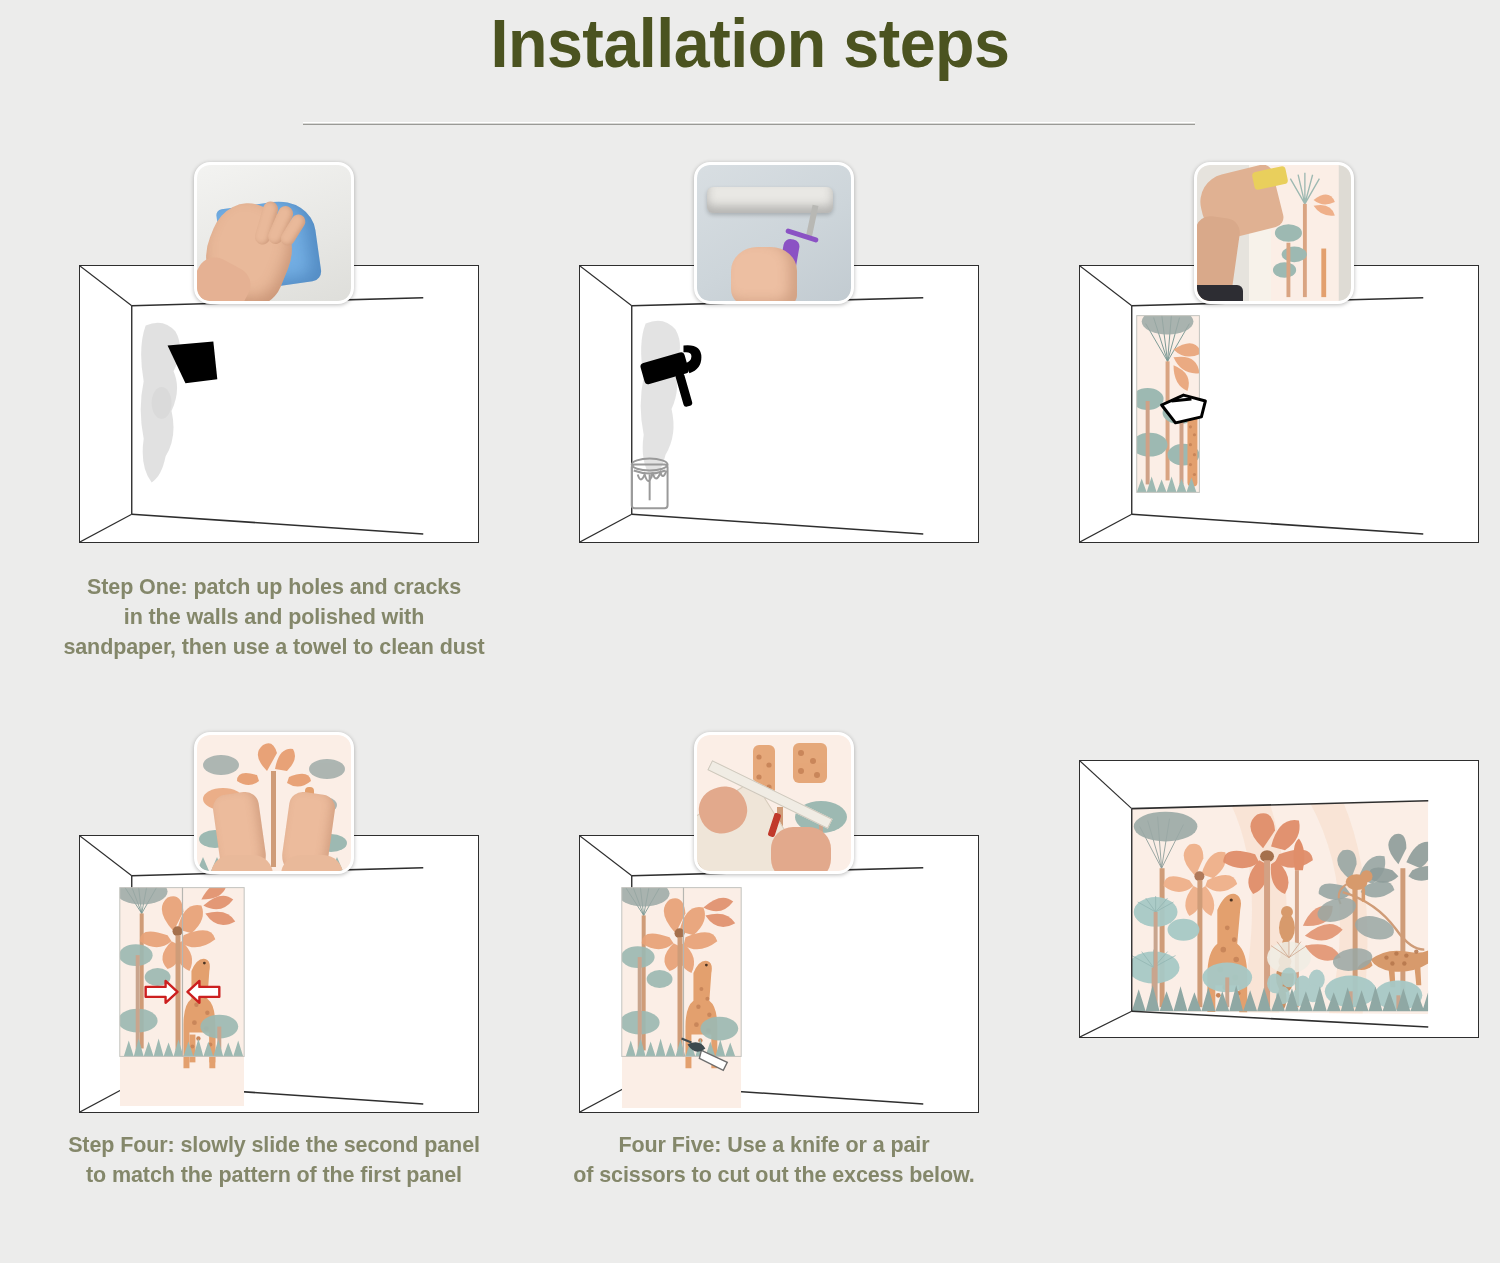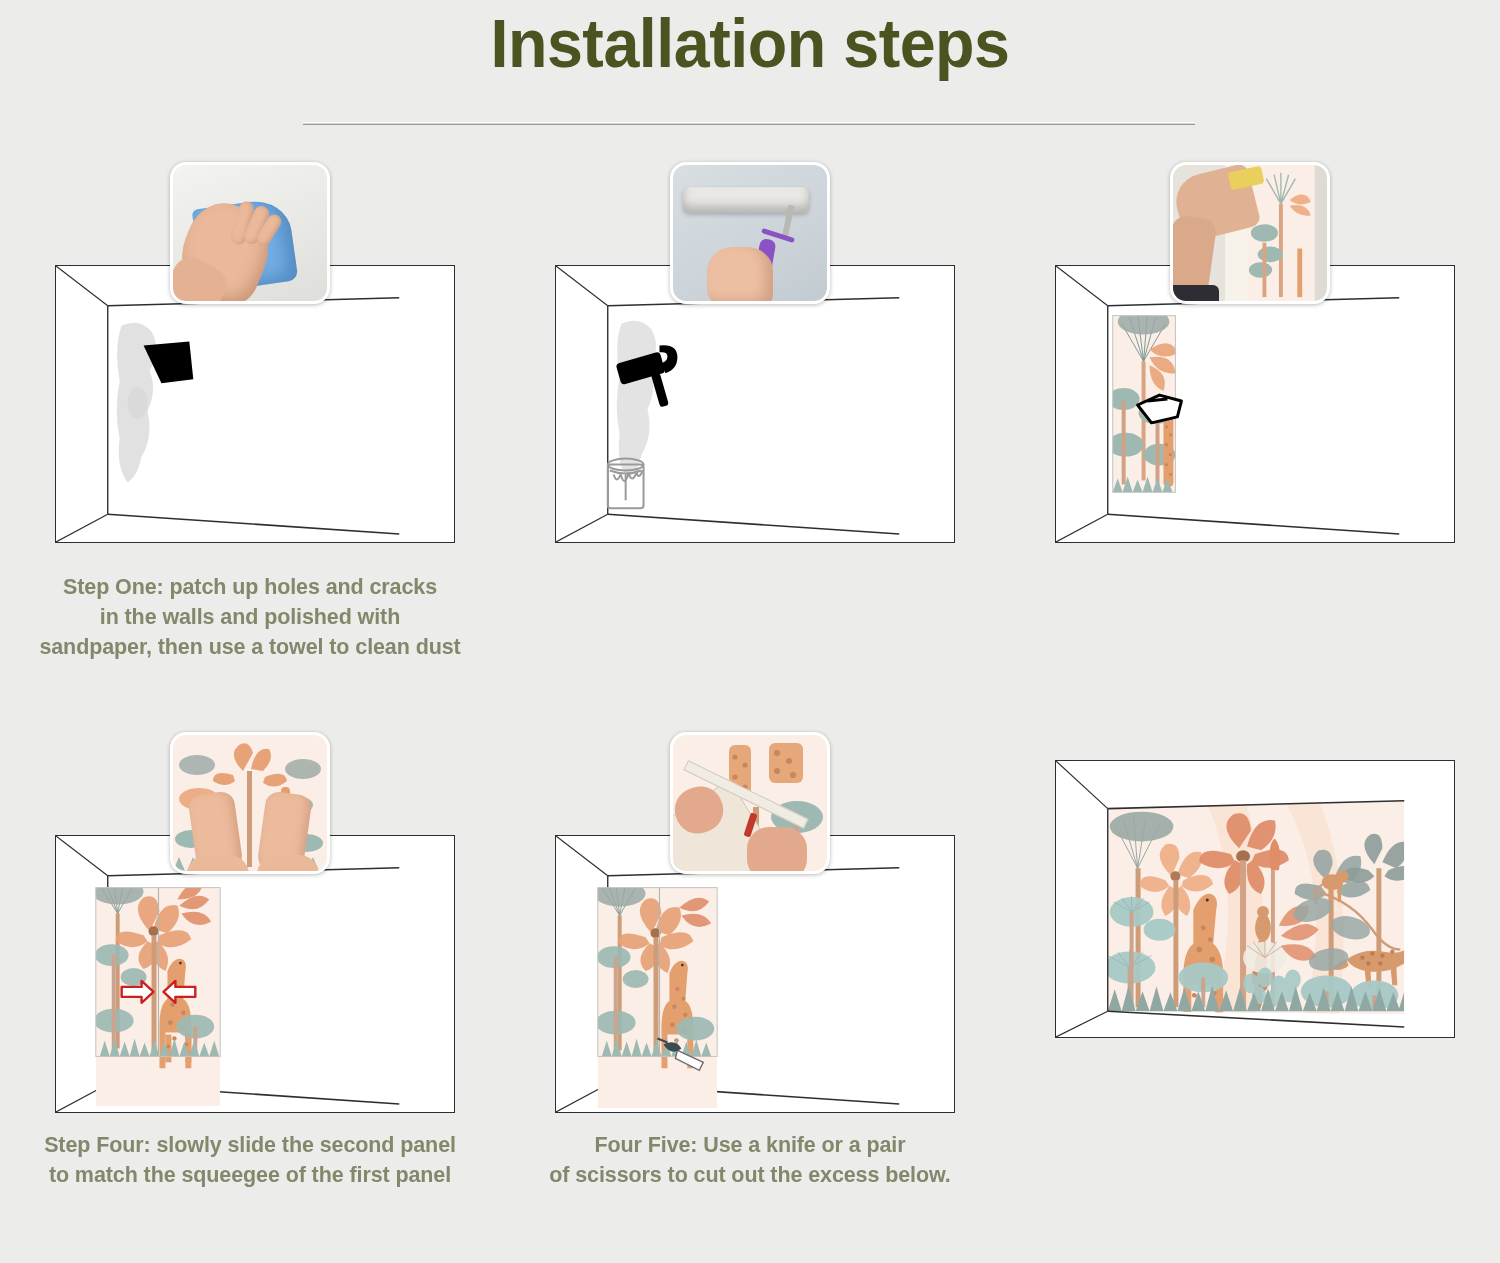--- a/index.html
+++ b/index.html
@@ -22,21 +22,21 @@
     letter-spacing:-0.5px;
     font-family:"Liberation Sans","DejaVu Sans",sans-serif;
     transform:scaleX(0.95);
   }
   .divider{
     position:absolute;top:122px;left:303px;width:892px;height:3px;
     background:linear-gradient(to bottom,#ffffff 0 1px,#d9d9d6 1px 2px,#9a9a96 2px 3px);
   }
 
   
-  .grid{position:absolute;top:160px;left:0;width:1236px;}
+  .grid{position:absolute;top:160px;left:0;width:1236px;padding-left:24px;}
   .row{position:relative;width:1500px;height:520px;}
   .cell{position:absolute;width:500px;height:520px;}
   .cell.c0{left:0;}
   .cell.c1{left:500px;}
   .cell.c2{left:1000px;}
 
   
   .photo{
     position:absolute;top:2px;left:50%;transform:translateX(-50%);
     width:160px;height:142px;border-radius:16px;
@@ -414,21 +414,21 @@
             <line x1="103" y1="52" x2="103" y2="222" stroke="#b6b6b1" stroke-width="1.2"></line>
 
             <g stroke="#cc1f1f" stroke-width="2.4" fill="#ffffff" stroke-linejoin="round">
               <path d="M66,152 L86,152 L86,146 L98,157 L86,168 L86,162 L66,162 Z"></path>
               <path d="M140,152 L120,152 L120,146 L108,157 L120,168 L120,162 L140,162 Z"></path>
             </g>
           </svg>
         </div>
 
         <div class="caption">Step Four: slowly slide the second panel
-to match the squeegee of the first panel</div>
+to match the pattern of the first panel</div>
       </div>
 
       <div class="cell c1">
         <div class="photo">
           <div class="inner">
             <svg class="ph-wp" viewBox="0 0 154 136" preserveAspectRatio="none">
               <rect width="154" height="136" fill="#fbeee6"></rect>
               <g fill="#e3a06e" opacity="0.9">
                 <rect x="56" y="10" width="22" height="54" rx="6"></rect>
                 <rect x="96" y="8" width="34" height="40" rx="6"></rect>

